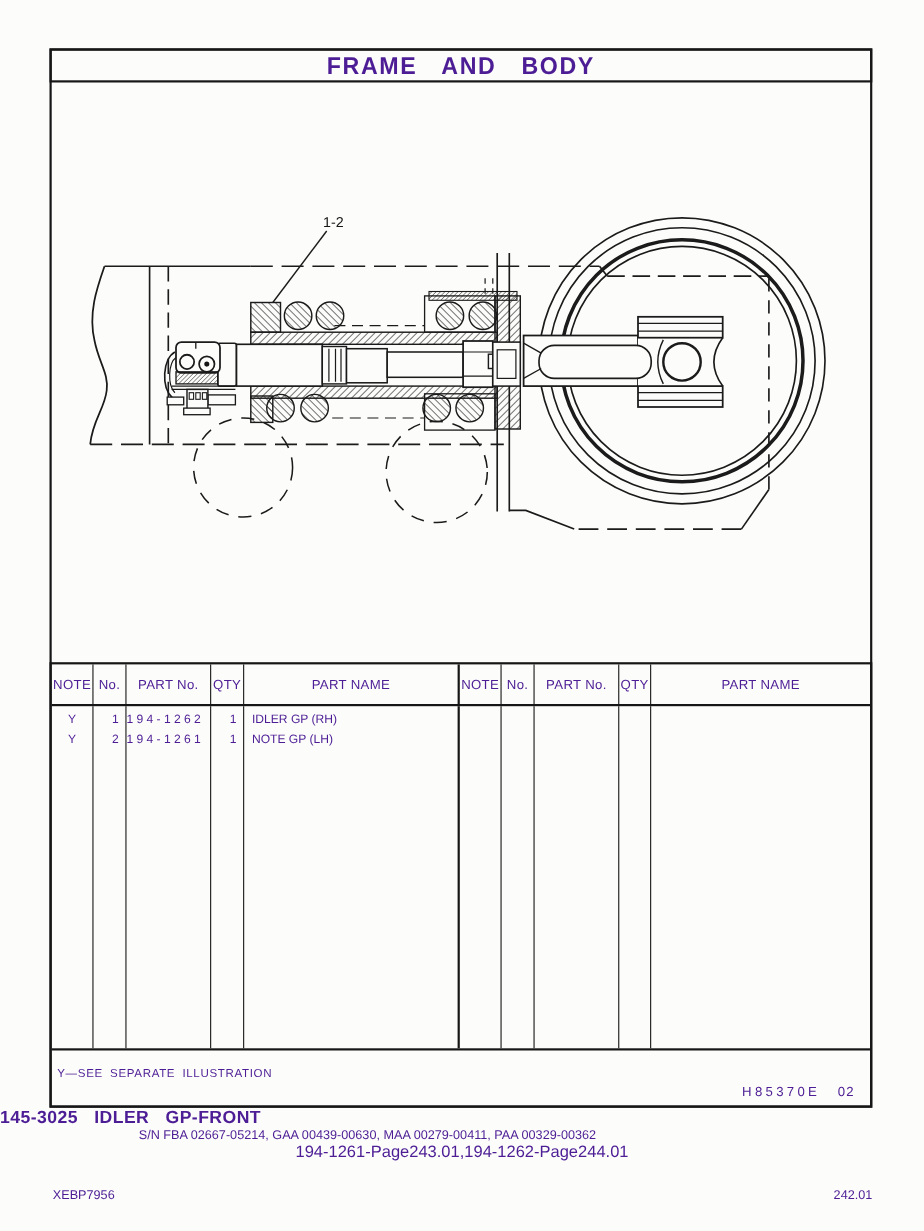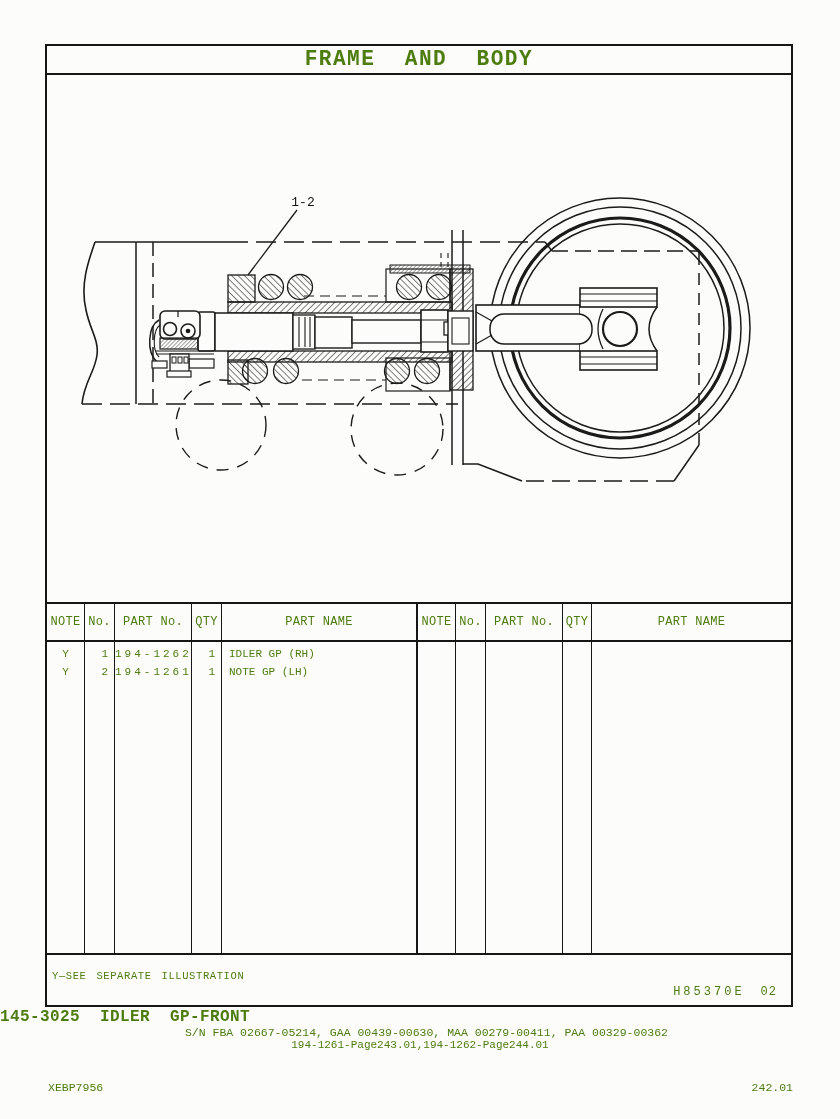--- a/index.html
+++ b/index.html
@@ -1,17 +1,17 @@
 <!DOCTYPE html>
 <html><head>
 <meta charset="utf-8">
 <style>
   html,body{margin:0;padding:0;background:#e8e8e6;}
   .sheet{position:relative;width:840px;height:1119px;background:#fcfcfa;overflow:hidden;
-         font-family:Liberation Mono, monospace;color:#4d7c0f;}
+         font-family:Liberation Sans, sans-serif;color:#4c1d95;}
   .outer-box{position:absolute;left:45px;top:44px;width:748px;height:963px;
              border:2px solid #161616;box-sizing:border-box;background:#fcfcfa;}
   .title-bar{position:absolute;left:45px;top:44px;width:748px;height:31px;border:2px solid #161616;
              box-sizing:border-box;display:flex;align-items:center;justify-content:center;}
   .title-bar span{font-size:22px;font-weight:600;letter-spacing:1.5px;word-spacing:16px;
                   transform:scaleX(.96);white-space:nowrap;}
   svg{position:absolute;left:45px;top:74px;}
   
   .ptable{position:absolute;left:45px;top:602px;width:748px;height:405px;border:2px solid #161616;
           box-sizing:border-box;display:flex;flex-direction:column;background:transparent;}
@@ -27,22 +27,22 @@
   .cell{height:18px;line-height:18px;font-size:11px;white-space:nowrap;overflow:visible;}
   .c-center{text-align:center;} .c-right{text-align:right;padding-right:6px;} .c-left{padding-left:7px;}
   .partnum{letter-spacing:3px;text-align:left;}
   .note-row{flex:0 0 50px;border-top:2px solid #161616;position:relative;}
   .sep-note{position:absolute;left:5px;top:3px;font-size:10.5px;letter-spacing:.6px;word-spacing:3px;margin-top:12px;}
   .doc-code{position:absolute;right:14px;bottom:6px;font-size:12px;letter-spacing:3px;}
   .doc-code .rev{margin-left:16px;letter-spacing:1px;}
   
   .cap1{position:absolute;left:0;top:1008px;width:840px;text-align:left;font-size:16px;
         font-weight:700;letter-spacing:.4px;word-spacing:10px;}
-  .cap2{position:absolute;left:0;top:1026px;width:668px;text-align:right;font-size:11.5px;}
-  .cap3{position:absolute;left:0;top:1039px;width:840px;text-align:center;font-size:11px;}
+  .cap2{position:absolute;left:0;top:1026px;width:668px;text-align:center;font-size:11.5px;}
+  .cap3{position:absolute;left:0;top:1039px;width:840px;text-align:center;font-size:15px;}
   .foot-left{position:absolute;left:48px;top:1081px;font-size:11.5px;}
   .foot-right{position:absolute;right:47px;top:1081px;font-size:11.5px;}
 </style>
 </head>
 <body>
 
 <div class="sheet">
 
   <div class="outer-box"></div>
 

